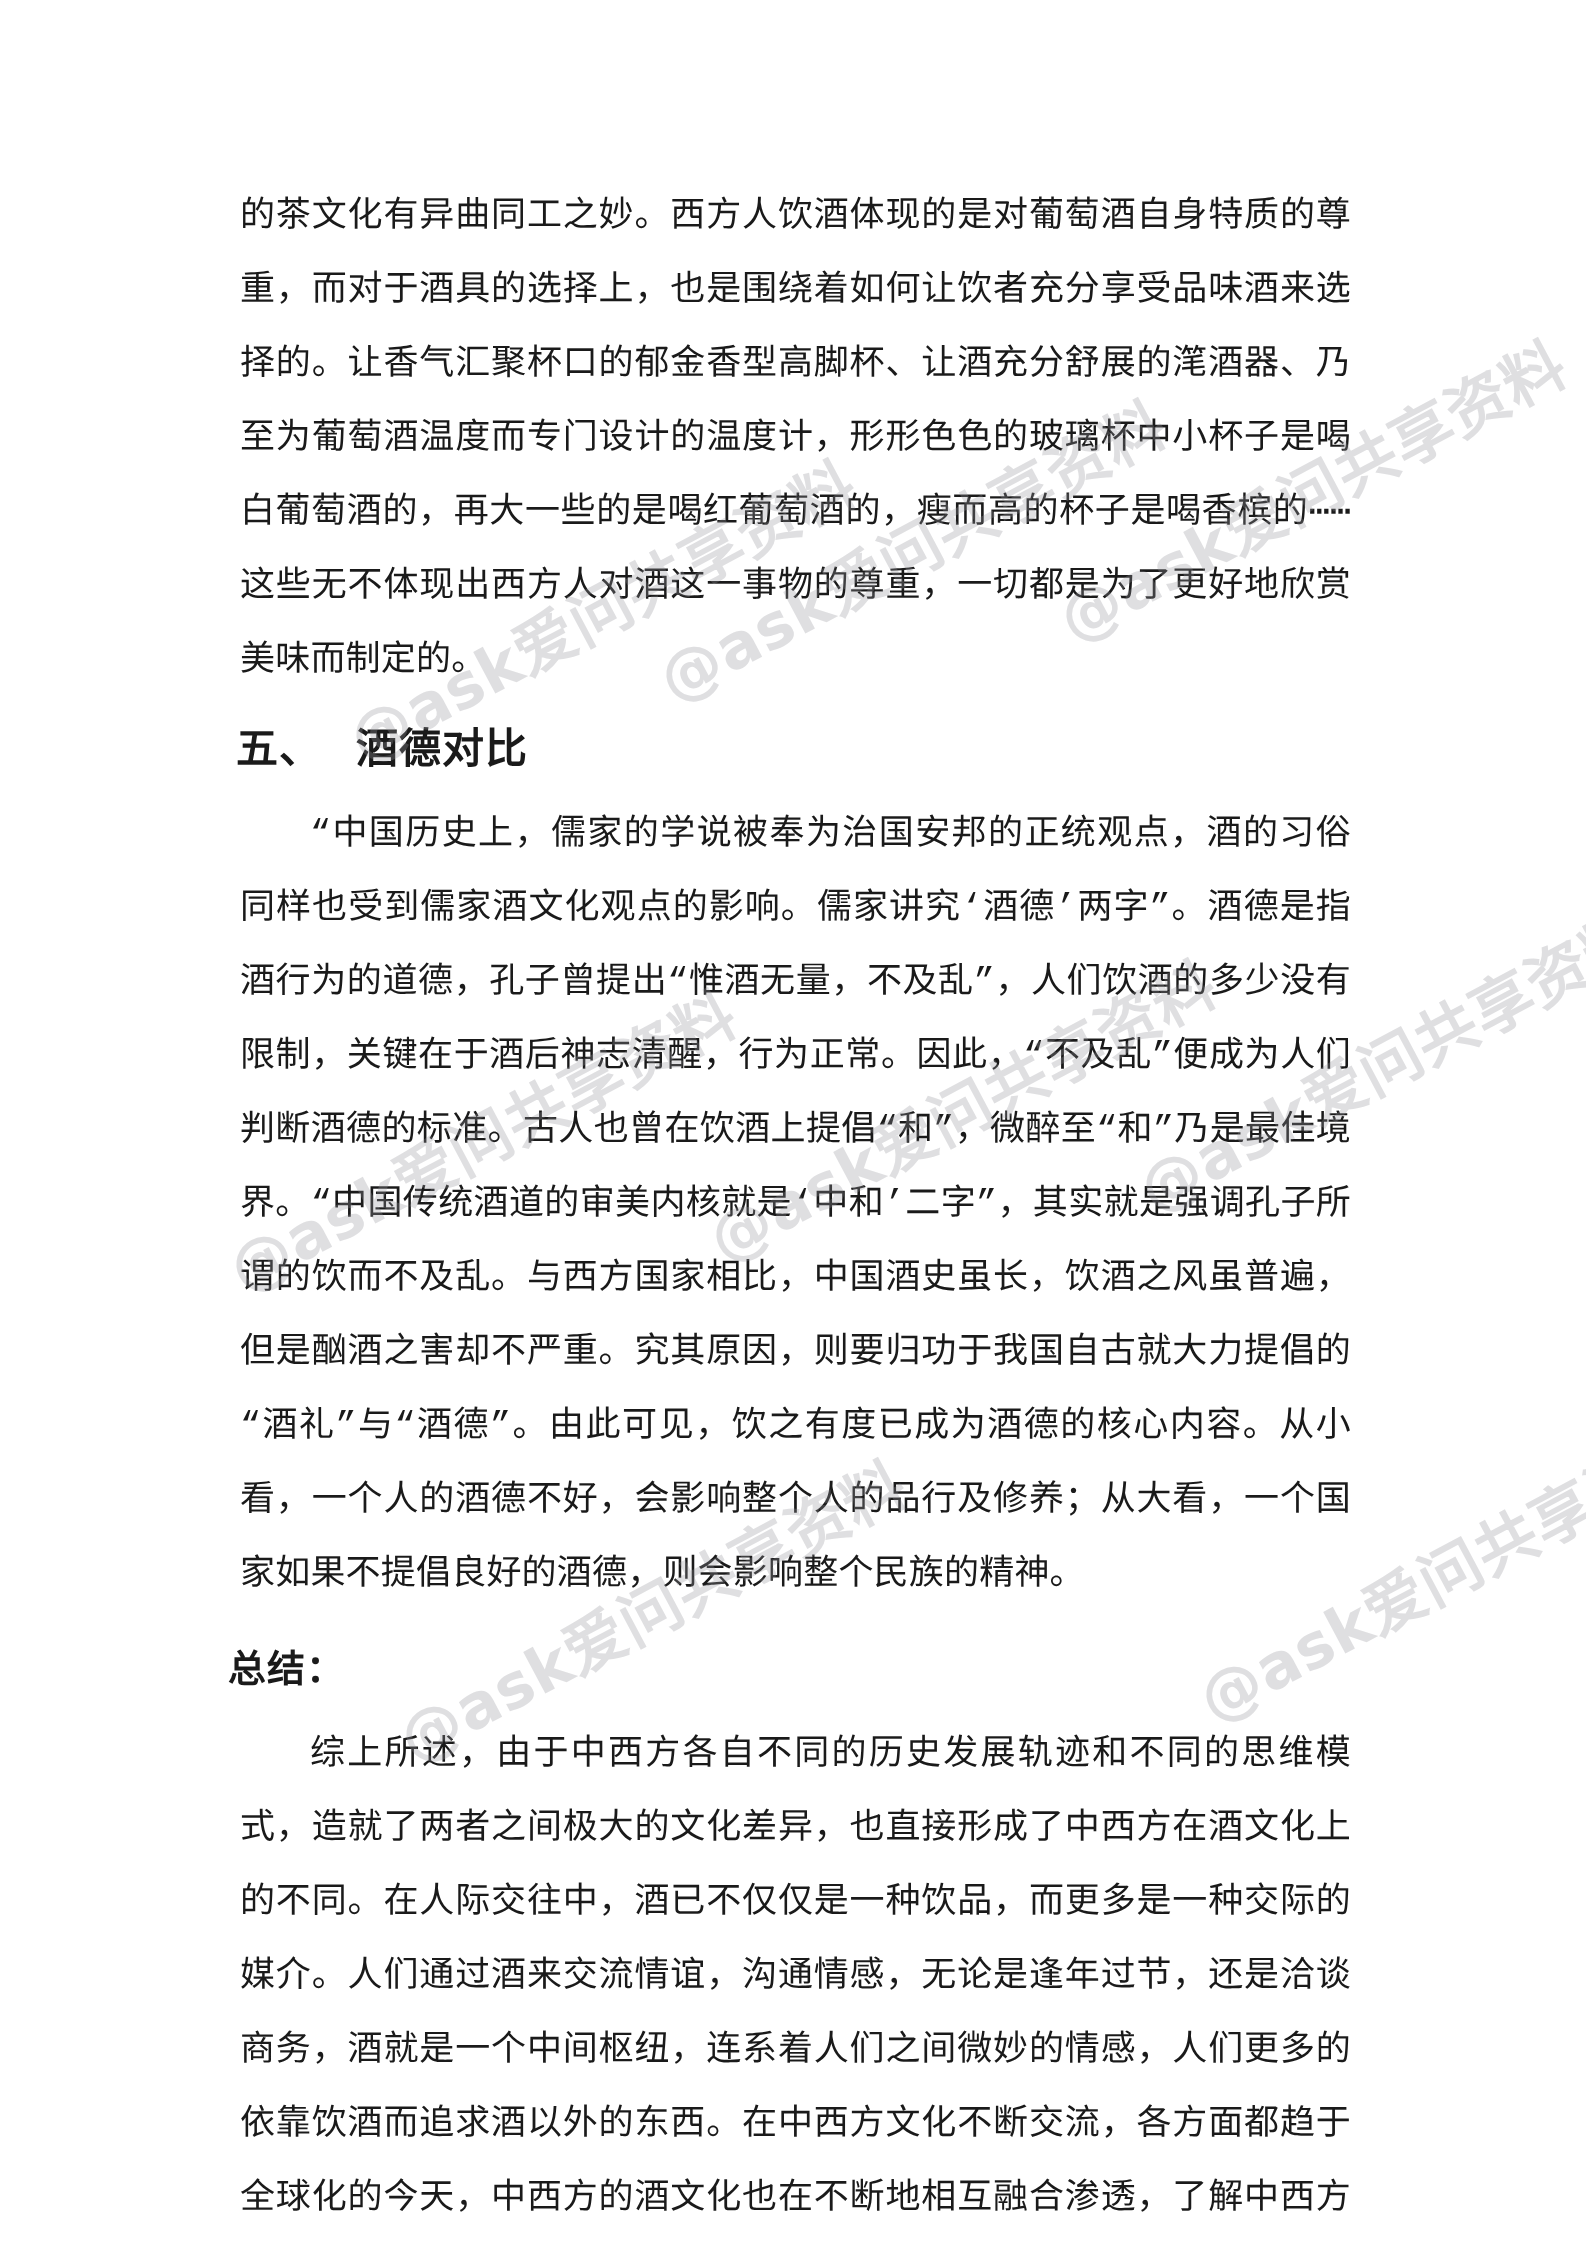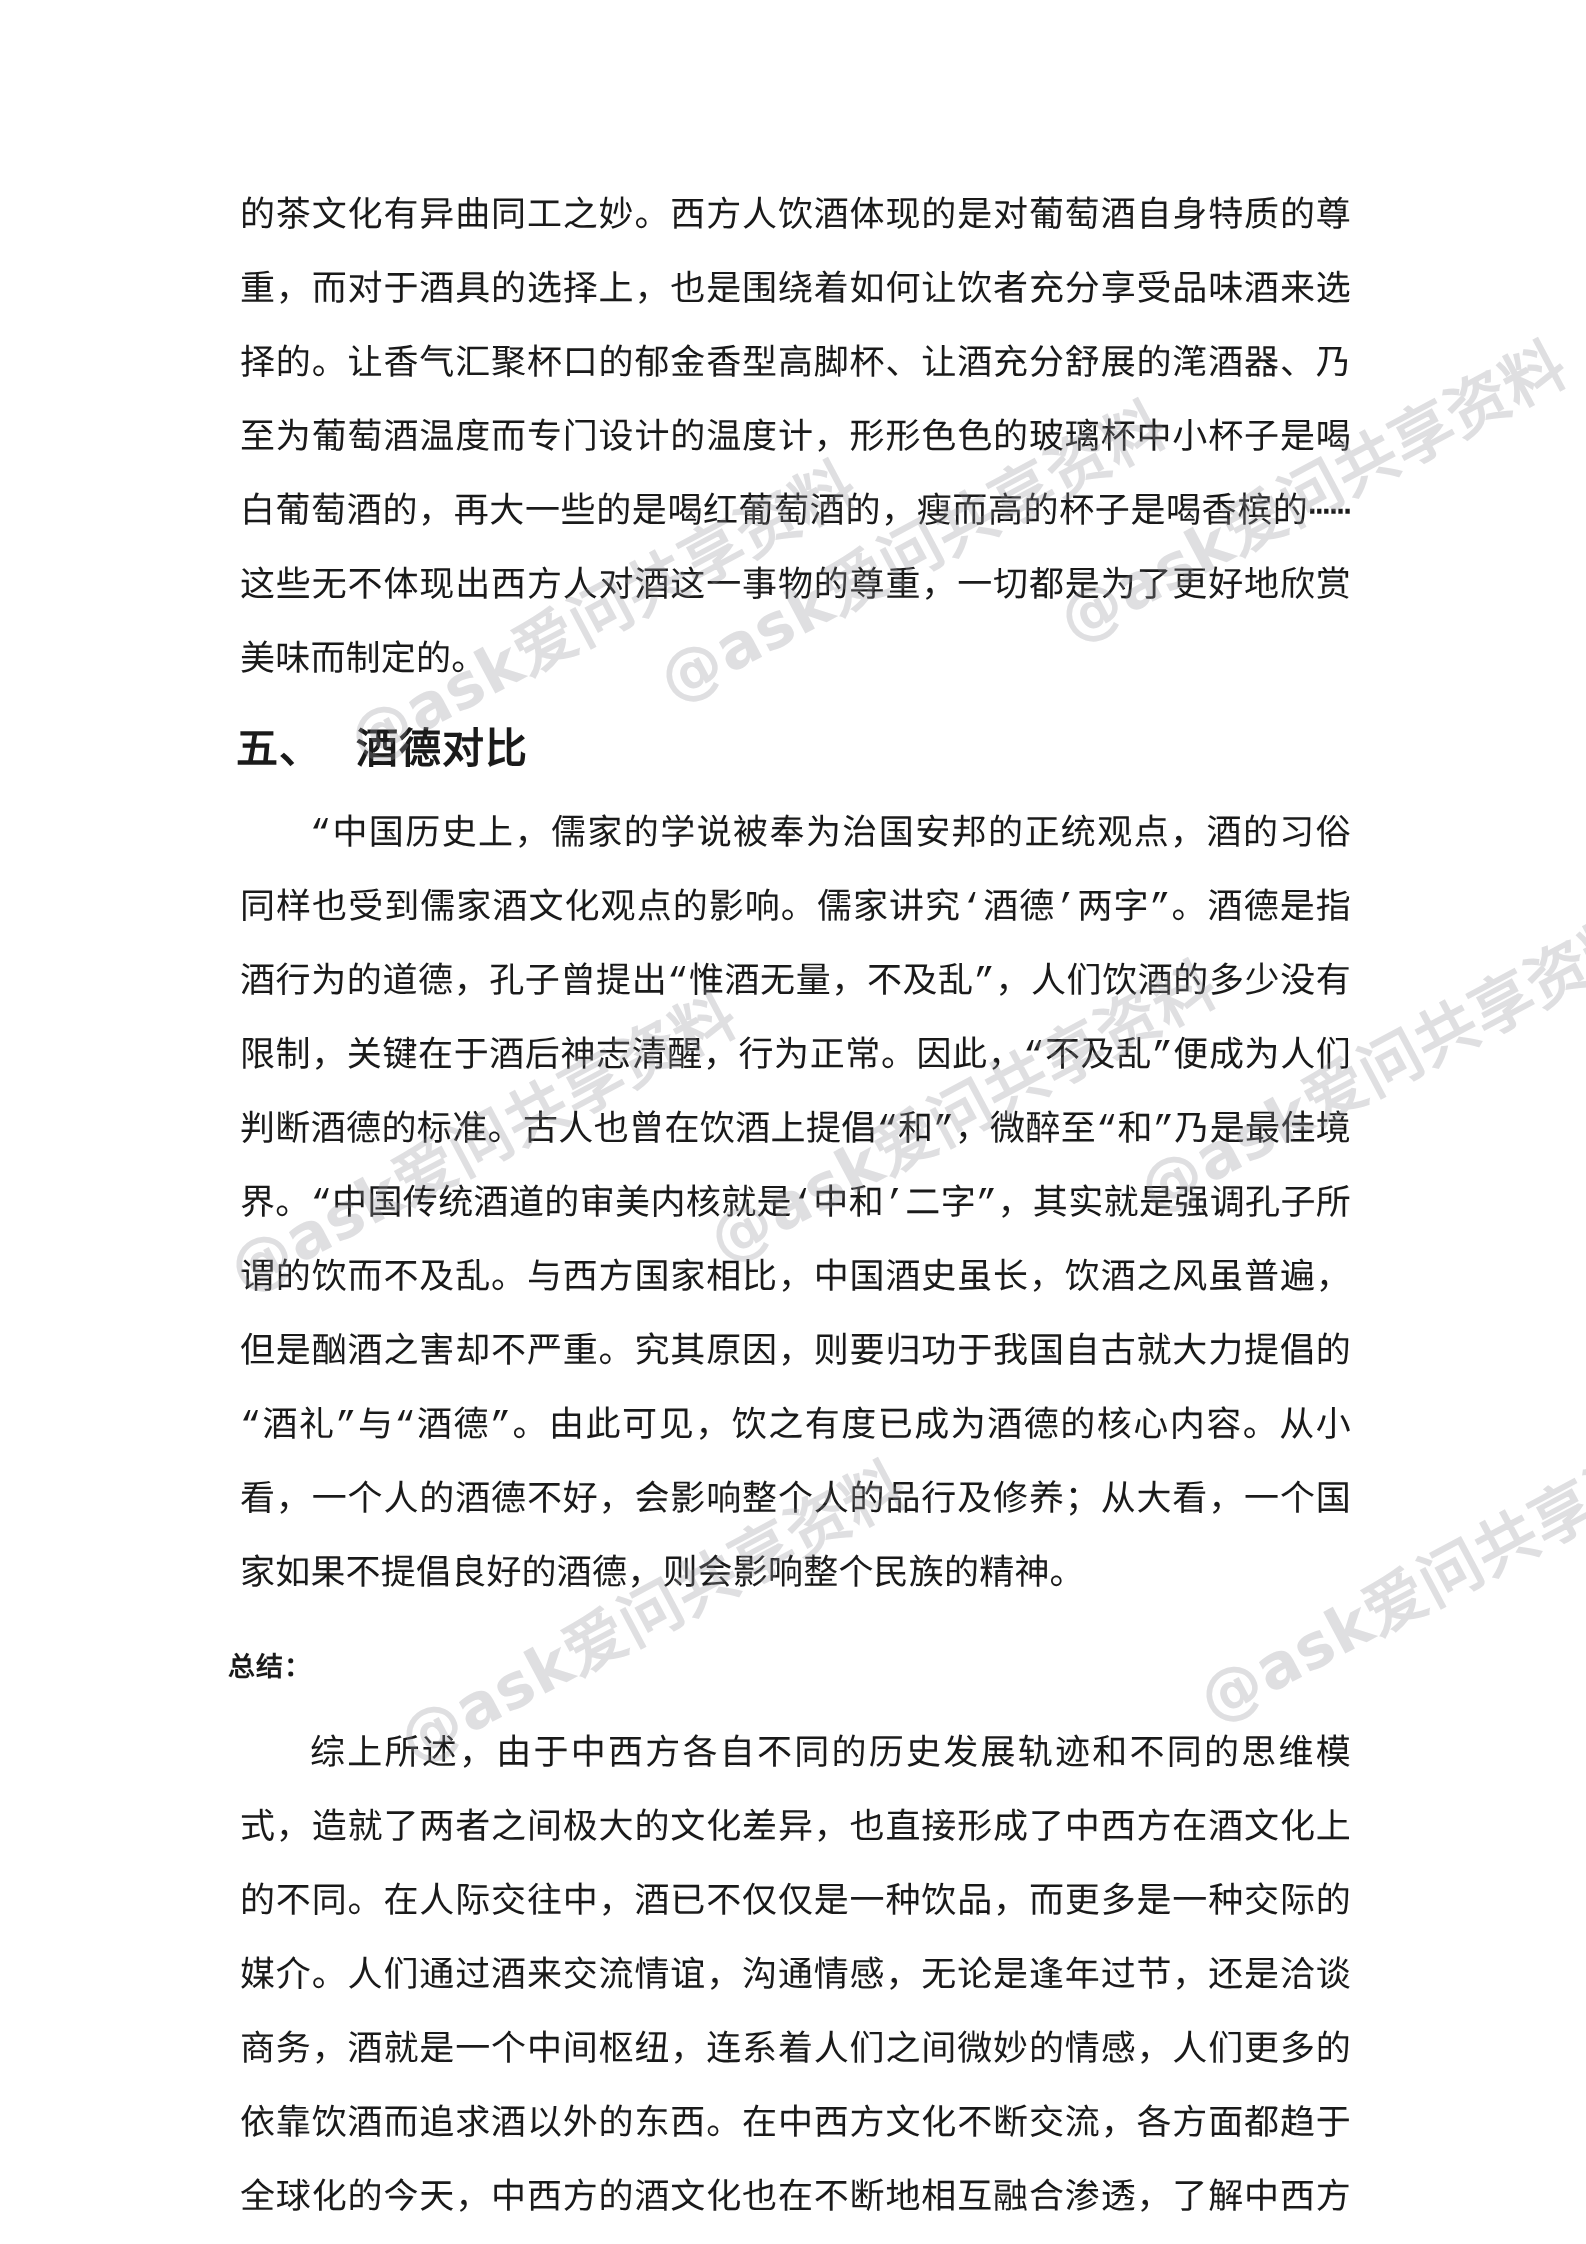--- a/index.html
+++ b/index.html
@@ -77,24 +77,24 @@
     letter-spacing: 1px;
     text-indent: 0;
   }
 
   h2.section-heading .num {
     margin-right: 34px;
   }
 
   h2.summary-heading {
     margin: 20px 0 2px 0;
-    font-size: 27px;
+    font-size: 38px;
     line-height: 74px;
     font-weight: 700;
-    font-family: Liberation Mono, monospace;
+    font-family: Liberation Serif, serif;
     letter-spacing: 1px;
   }
 </style>
 </head>
 <body>
 
 <div class="page">
 
   <div class="watermark-layer">
     <div class="wm" style="left:330px; top:700px; font-size:62px; transform:rotate(-28deg);">@ask爱问共享资料</div>

